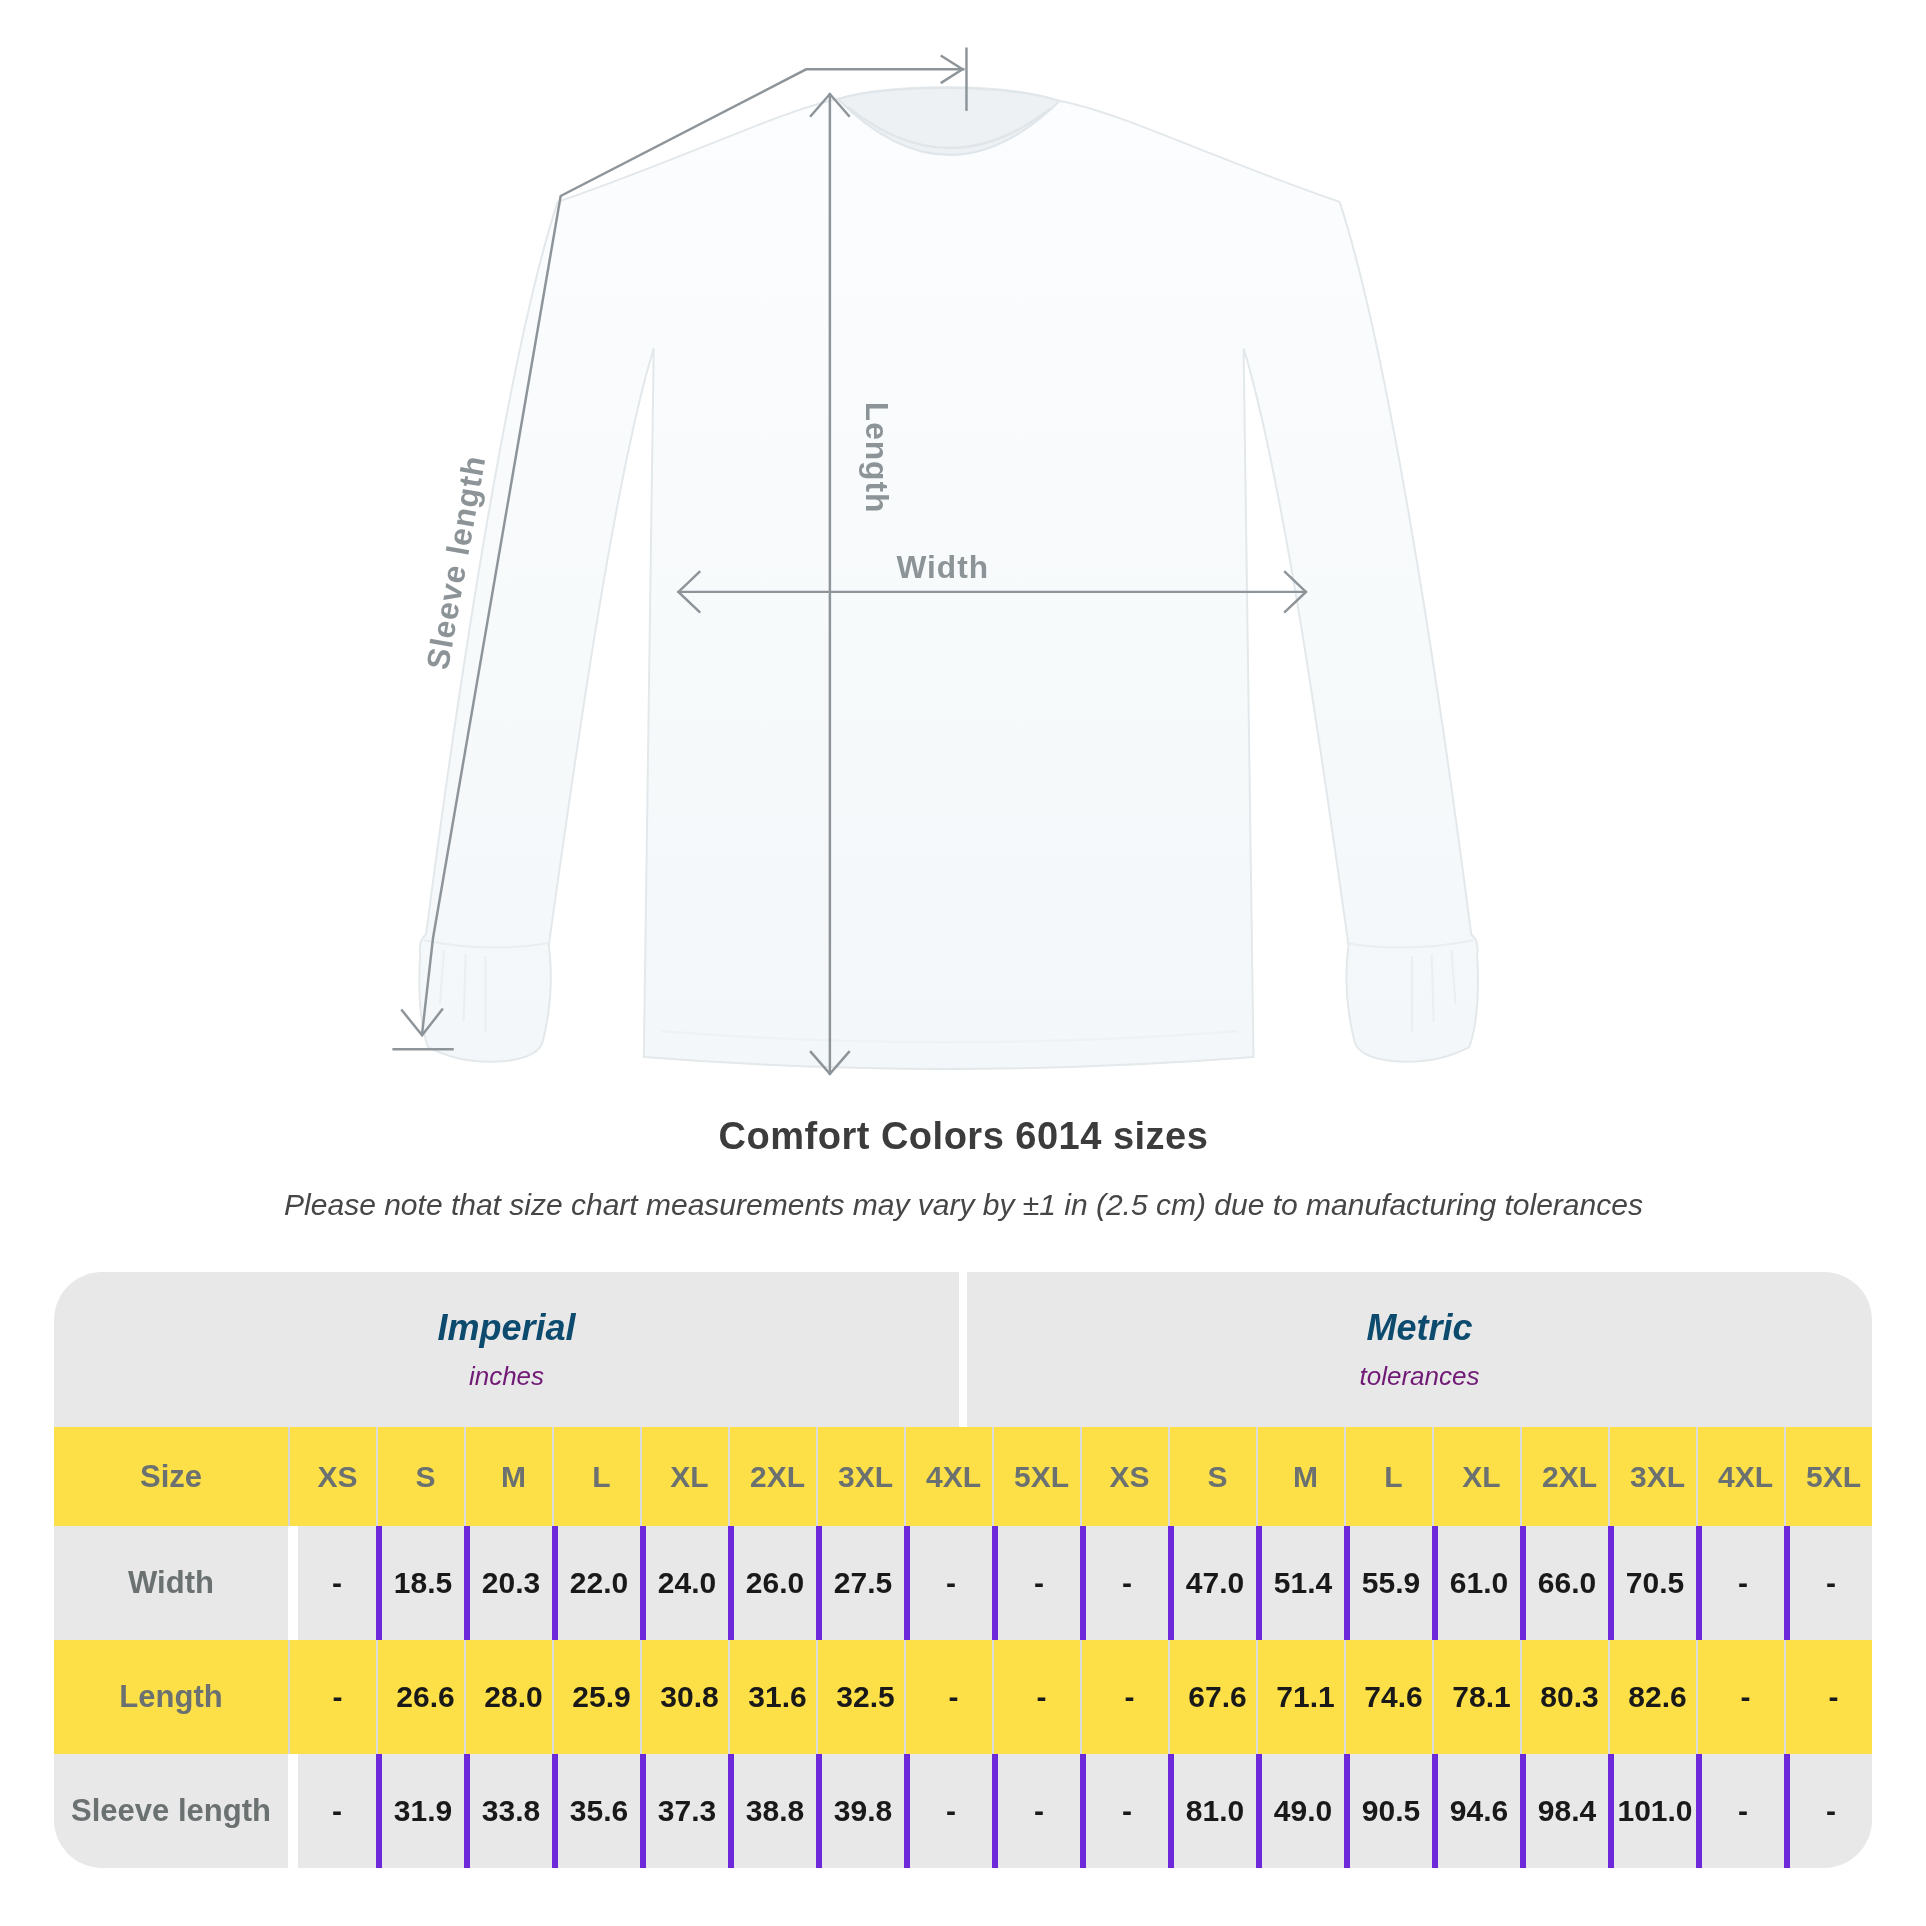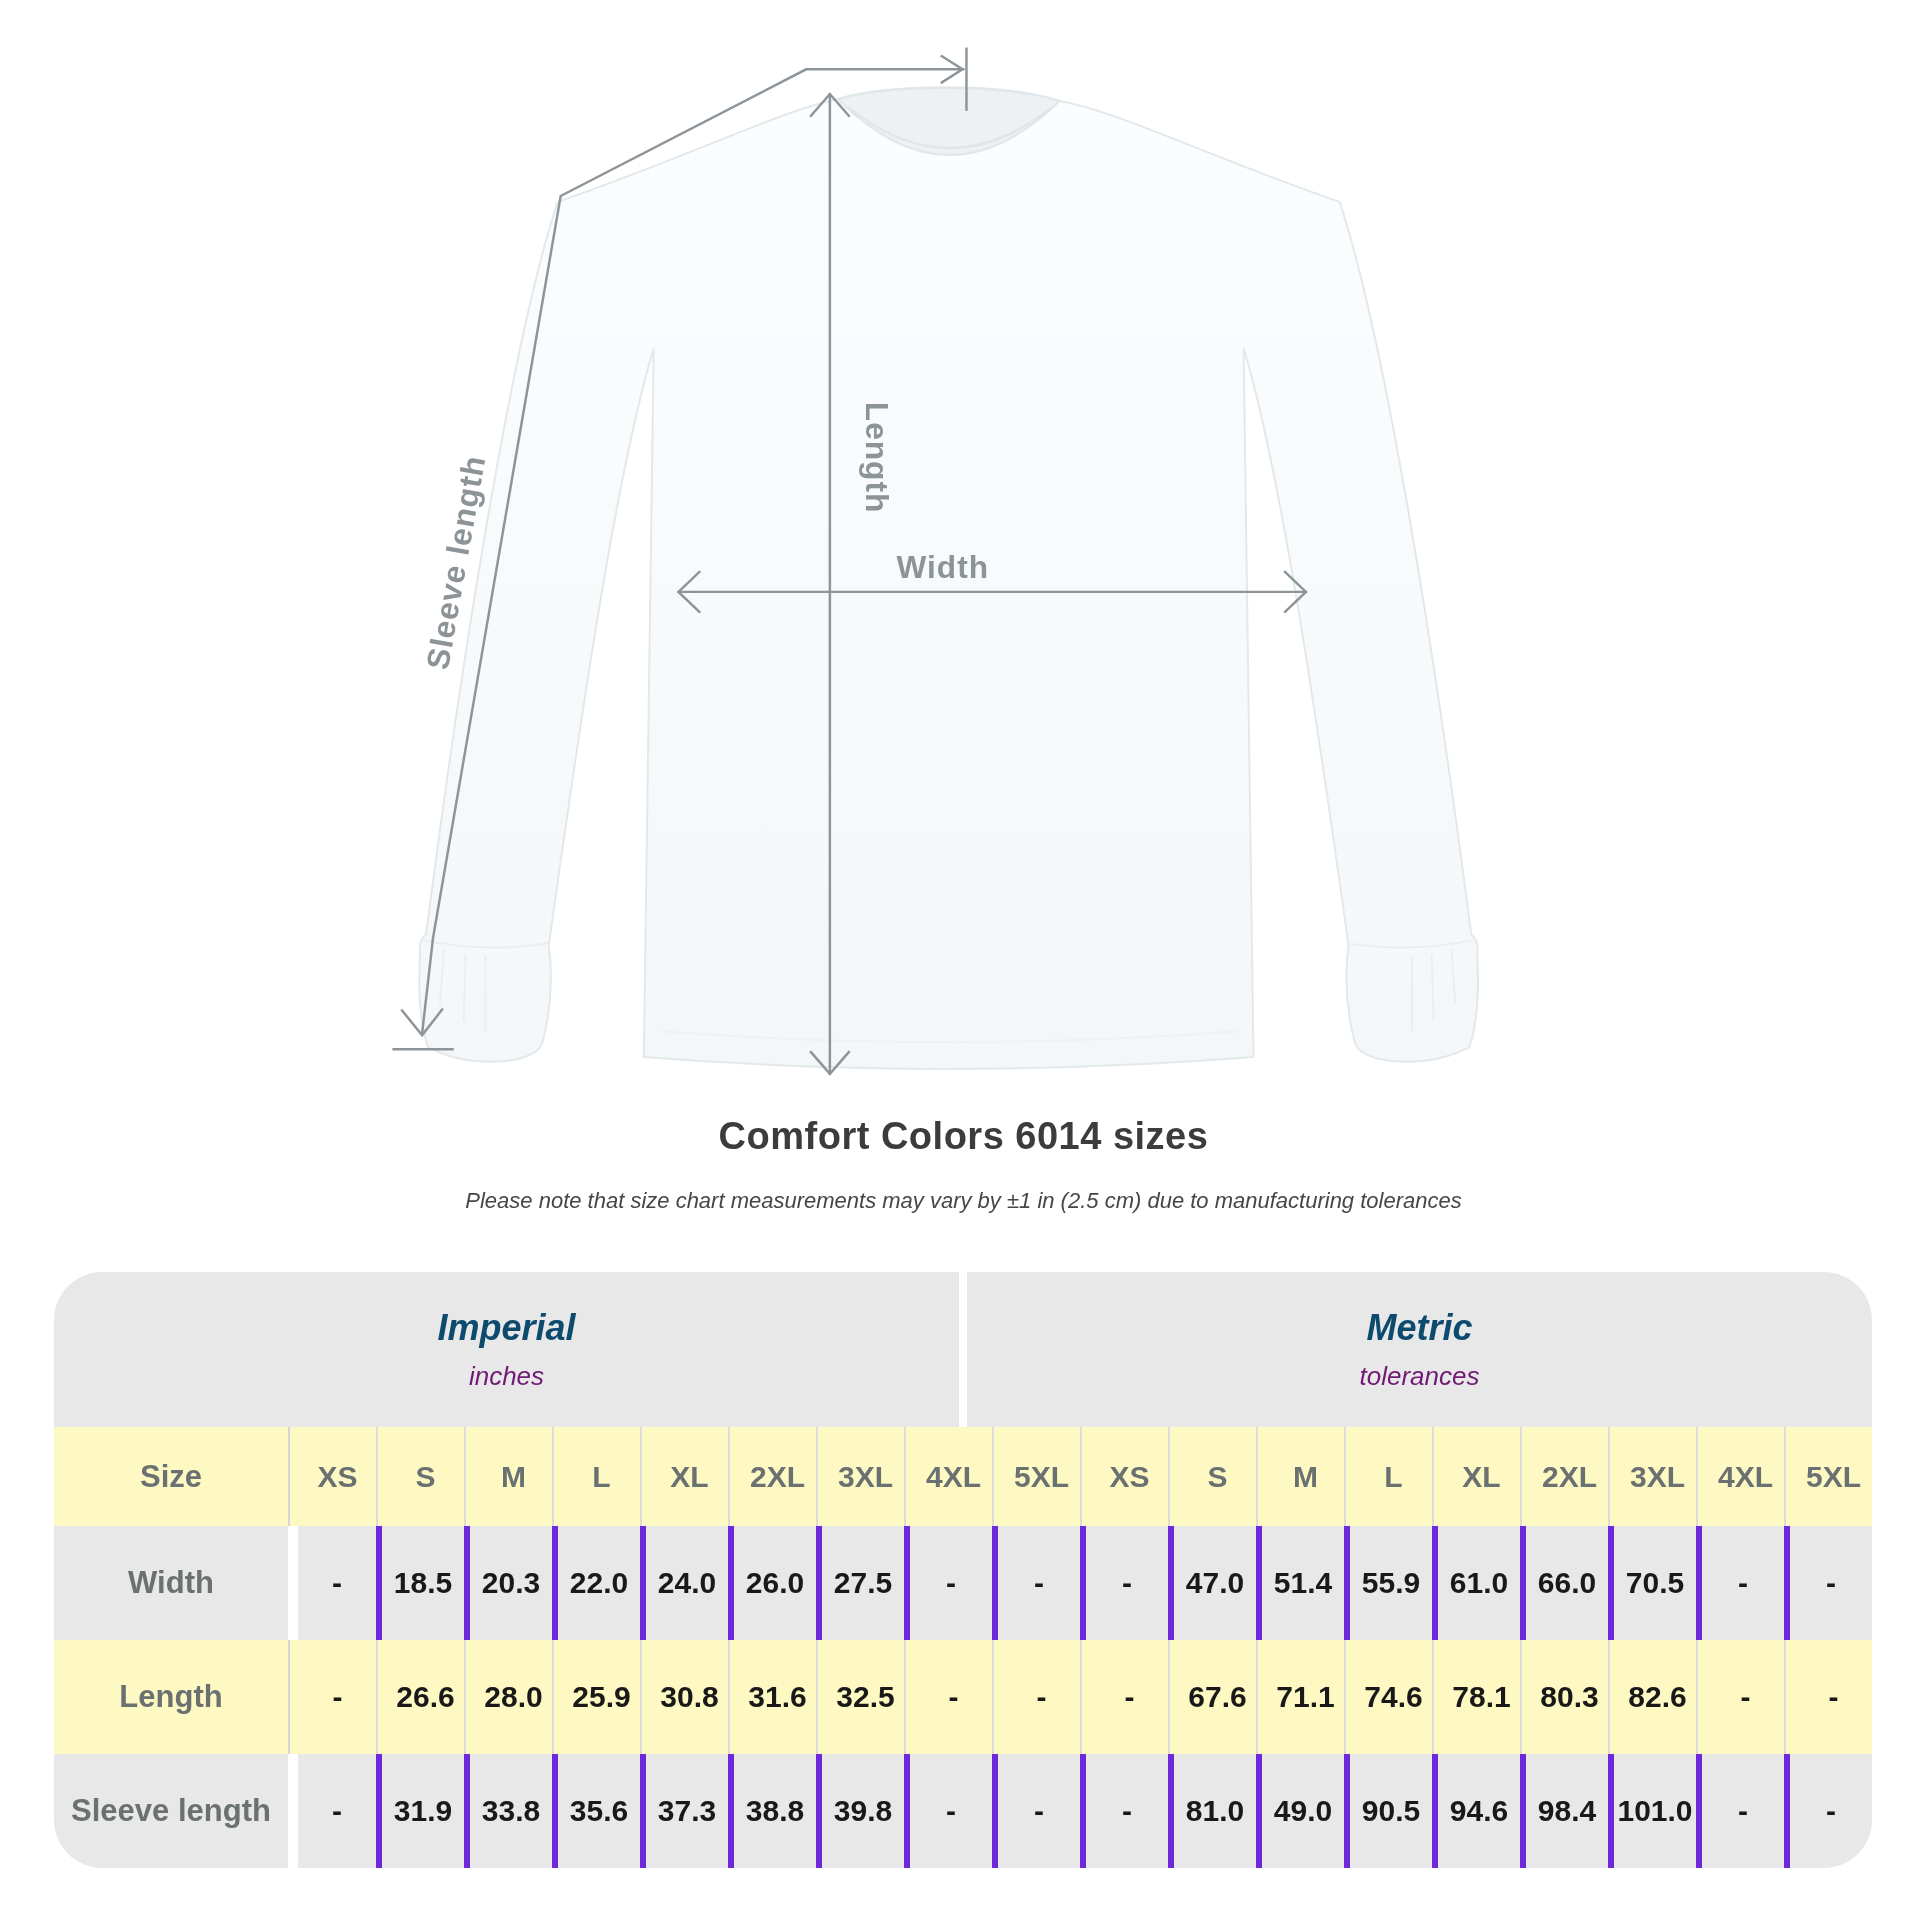--- a/index.html
+++ b/index.html
@@ -9,21 +9,21 @@
   }
   .shirt-svg { position:absolute; left:0; top:0; }
   .meas-label { font-family:"Liberation Sans", sans-serif; font-size:32px; font-weight:bold; fill:#8d9498; letter-spacing:1px; }
 
   .title {
     position:absolute; left:0; top:1115px; width:100%; text-align:center;
     font-size:38px; font-weight:bold; color:#3c3c3c; letter-spacing:0.5px;
   }
   .subtitle {
     position:absolute; left:0; top:1188px; width:100%; text-align:center;
-    font-style:italic; font-size:22px; color:#464646;
+    font-style:italic; font-size:30px; color:#464646;
   }
 
   .size-table {
     position:absolute; left:54px; top:1272px; width:1818px;
     border-radius:48px; overflow:hidden;
   }
   .group-header { display:flex; gap:8px; height:155px; }
   .g-block {
     flex:1; background:#e8e8e9; display:flex; flex-direction:column;
     align-items:center; justify-content:center;
@@ -31,21 +31,21 @@
   .g-label { font-size:36px; font-weight:bold; font-style:italic; color:#0c4a6e; }
   .g-sub   { font-size:26px; font-style:italic; color:#701a75; margin-top:12px; }
 
   .trow { display:grid; grid-template-columns:234px repeat(18, 1fr); }
   .trow .cell { display:flex; align-items:center; justify-content:center; }
   .header-row { height:99px; background:#ffffff; }
   .trow.data { height:114px; }
   .trow.gray .cell { background:#e8e8e9; border-left:6px solid #6d28d9; }
   .trow.gray .cell:first-child { border-left:none; }
   .trow.gray .cell:nth-child(2) { border-left:10px solid #ffffff; }
-  .trow.white .cell { background:#fef9c3; }
+  .trow.white .cell { background:#fde047; }
   .trow.white .cell + .cell { border-left:2px solid #dcdcdc;padding-left:9px; }
   .trow.white .cell:nth-child(2) { border-left:2px solid #d6d6d6; }
 
   .cell.label { font-weight:bold; font-size:31px; color:#6b7171; }
   .cell.szh   { font-weight:bold; font-size:30px; color:#6b7171; }
   .cell.val   { font-weight:bold; font-size:30px; color:#191919; }
 </style>
 </head>
 <body>
 

